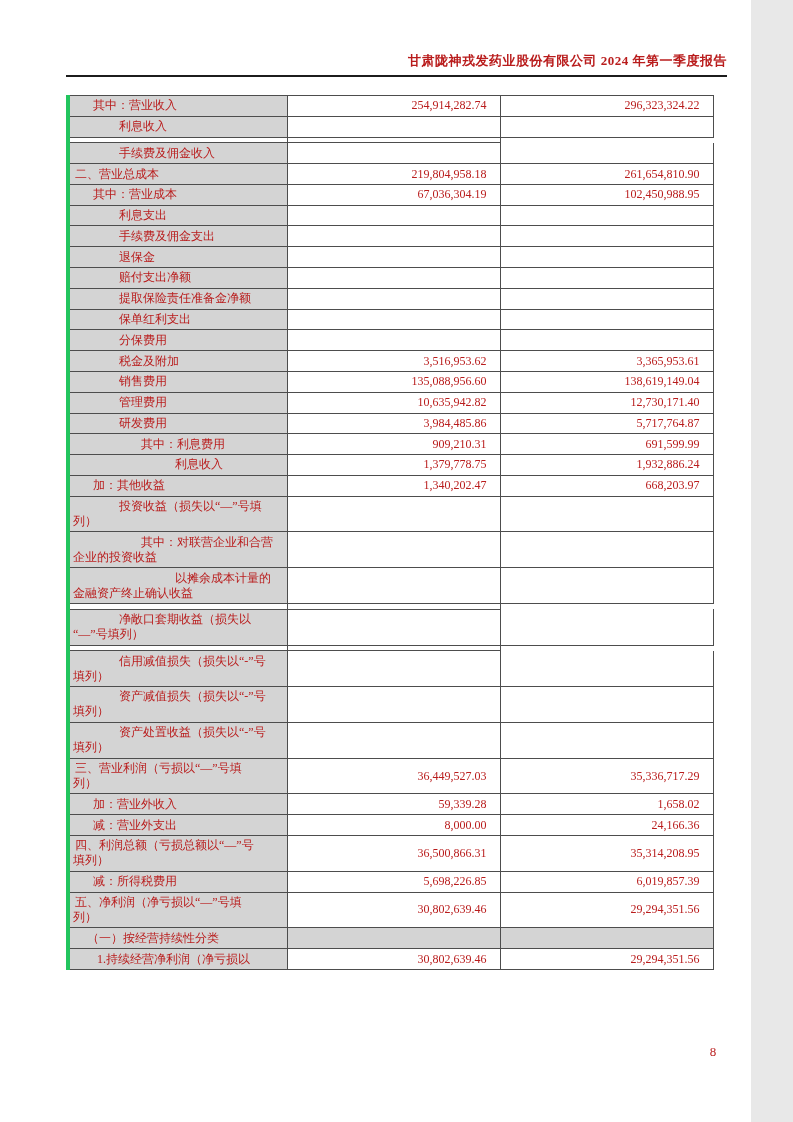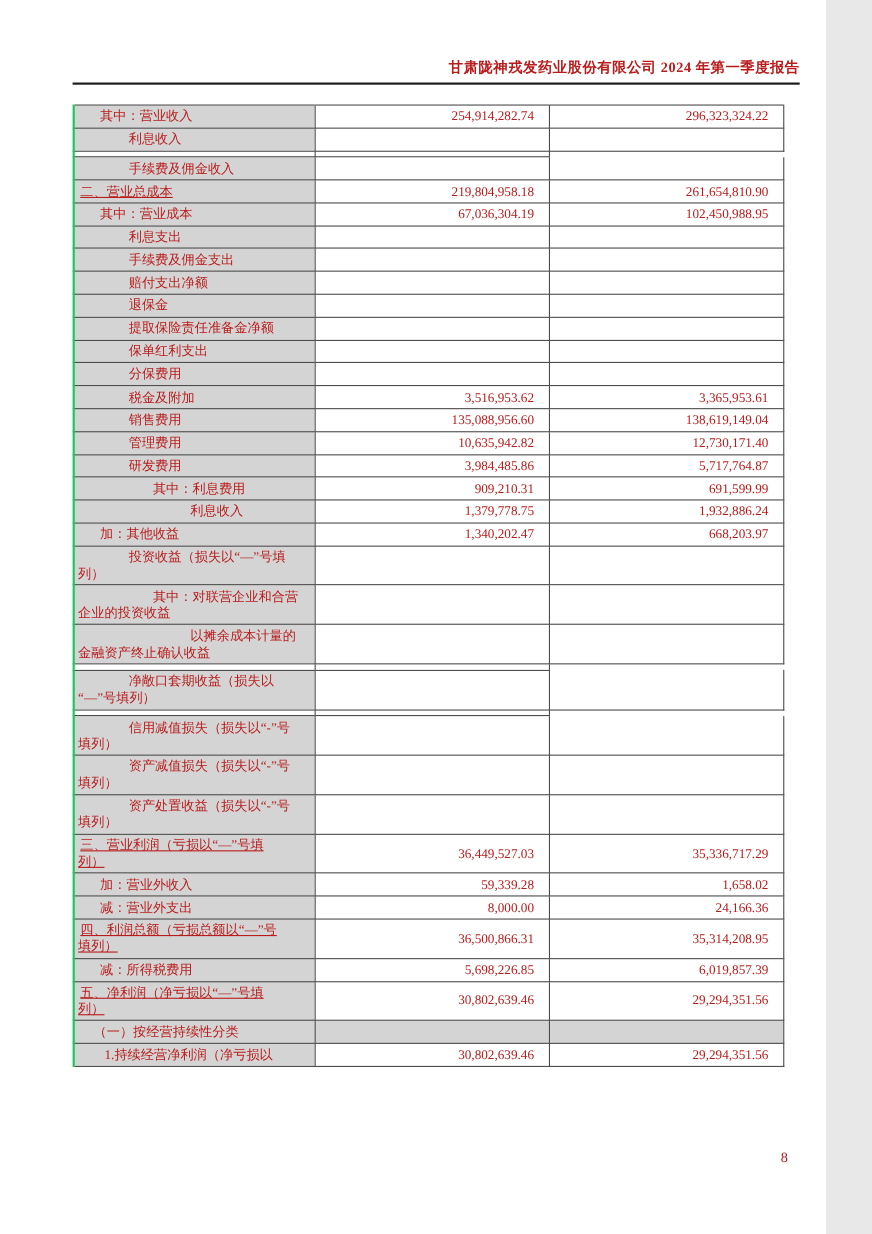--- a/index.html
+++ b/index.html
@@ -28,21 +28,21 @@
     height:2px;
     background:#1c1c1c;
   }
   .fin-table{
     display:table;
     table-layout:fixed;
     border-collapse:collapse;
     margin:18px 0 0 66px;
     width:645px;
     border-top:1px solid #4d4d4d;
-    border-left:2px solid #22c55e;
+    border-left:4px solid #22c55e;
   }
   .trow{display:table-row;}
   .cell{
     display:table-cell;
     vertical-align:middle;
     border-right:1px solid #4d4d4d;
     border-bottom:1px solid #4d4d4d;
     font-size:12px;
     line-height:15px;
     box-sizing:border-box;
@@ -54,21 +54,21 @@
     padding:2.4px 2px 2.4px 3px;
   }
   .val{
     width:213px;
     text-align:right;
     padding:2.4px 13px 2.4px 2px;
     background:#ffffff;
   }
   .section .val{background:#d4d4d4;}
   
-  .ind0{text-indent:2px;text-decoration:underline;}
+  .ind0{text-indent:2px;}
   .ind1{text-indent:20px;}
   .ind2{text-indent:46px;}
   .ind3{text-indent:68px;}
   .ind4{text-indent:102px;}
   .ind5{text-indent:14px;}
   .ind6{text-indent:24px;}
   .page-number{
     position:absolute;
     top:1044px;
     left:703px;
@@ -121,26 +121,26 @@
         <div class="cell label ind2">利息支出</div>
         <div class="cell val"></div>
         <div class="cell val"></div>
       </div>
       <div class="trow">
         <div class="cell label ind2">手续费及佣金支出</div>
         <div class="cell val"></div>
         <div class="cell val"></div>
       </div>
       <div class="trow">
+        <div class="cell label ind2">退保金</div>
+        <div class="cell val"></div>
+        <div class="cell val"></div>
+      </div>
+      <div class="trow">
         <div class="cell label ind2">赔付支出净额</div>
-        <div class="cell val"></div>
-        <div class="cell val"></div>
-      </div>
-      <div class="trow">
-        <div class="cell label ind2">退保金</div>
         <div class="cell val"></div>
         <div class="cell val"></div>
       </div>
       <div class="trow">
         <div class="cell label ind2">提取保险责任准备金净额</div>
         <div class="cell val"></div>
         <div class="cell val"></div>
       </div>
       <div class="trow">
         <div class="cell label ind2">保单红利支出</div>

